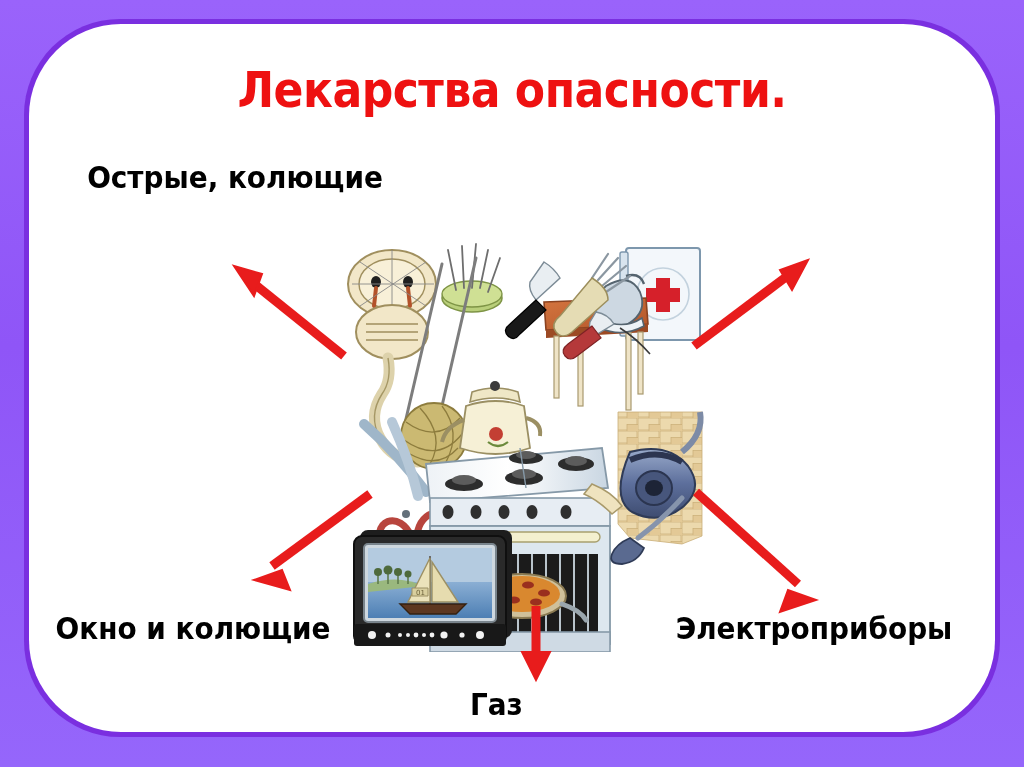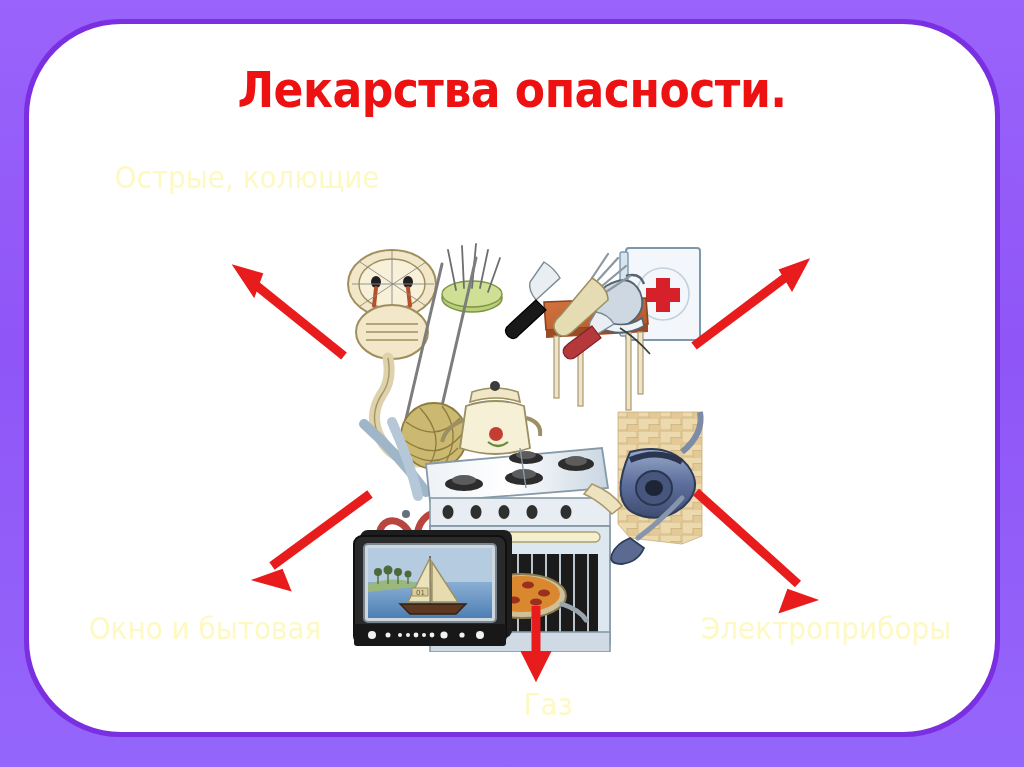--- a/index.html
+++ b/index.html
@@ -53,32 +53,31 @@
     font-size: 49px;
     font-weight: bold;
     font-family: "DejaVu Sans Condensed", "DejaVu Sans", sans-serif;
     letter-spacing: -0.5px;
     white-space: nowrap;
   }
 
   
   .label {
     position: absolute;
-    color: #fef9c3;
+    color: #000000;
     font-size: 31px;
-    font-weight: normal;
+    font-weight: bold;
     font-family: "DejaVu Sans Condensed", "DejaVu Sans", sans-serif;
     line-height: 1.32;
     white-space: nowrap;
-    padding-left: 12px;
   }
   .lbl-sharp   { left: 0px;   top: 157px; width: 470px; text-align: center; }
   .lbl-meds    { left: 640px; top: 157px; width: 384px; text-align: center; }
   .lbl-window  { left: 28px;  top: 608px; width: 330px; text-align: center; }
-  .lbl-gas     { left: 470px; top: 684px; width: 132px; text-align: center; }
+  .lbl-gas     { left: 470px; top: 684px; width: 132px; }
   .lbl-elec    { left: 616px; top: 608px; width: 396px; text-align: center; }
 
   
   .art {
     position: absolute;
     left: 330px;
     top: 236px;
     width: 390px;
     height: 416px;
     text-decoration: underline;
@@ -386,19 +385,19 @@
     </svg>
   </div>
 
   <div class="label lbl-sharp">
     <div>Острые, колющие</div>
   </div>
 
   <div class="label lbl-meds">
   </div>
 
-  <div class="label lbl-window">Окно и бытовая</div>
+  <div class="label lbl-window">Окно и колющие</div>
 
   <div class="label lbl-gas">Газ</div>
 
   <div class="label lbl-elec">Электроприборы</div>
 
 </div>
 
 </body></html>

